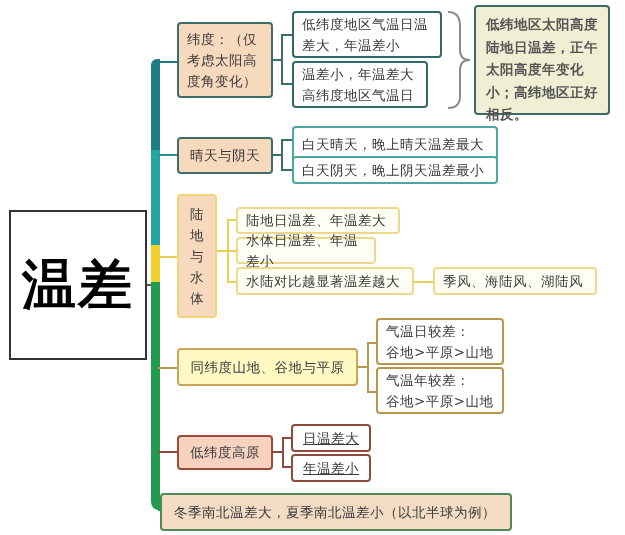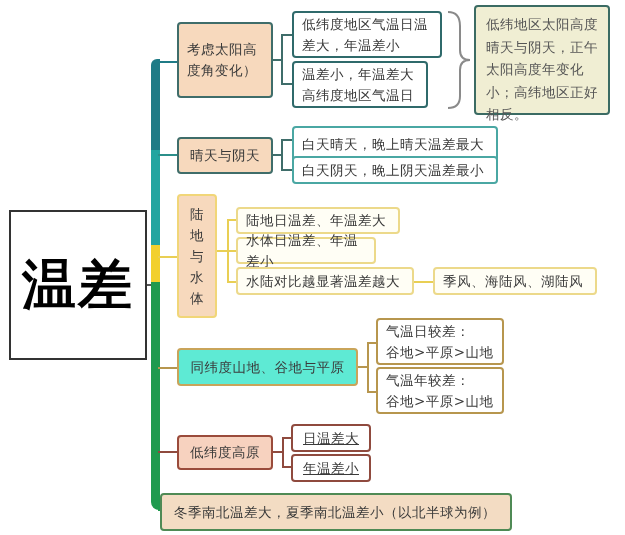--- a/index.html
+++ b/index.html
@@ -27,21 +27,21 @@
 
   
   .spine-top { left: 151px; top: 59px; width: 9px; height: 100px; background: #1f7b86; border-radius: 6px 0 0 0; }
   .spine-mid1 { left: 151px; top: 150px; width: 9px; height: 95px; background: #23a5a0; }
   .spine-yel { left: 151px; top: 245px; width: 9px; height: 40px; background: #f2d02e; }
   .spine-bot { left: 151px; top: 282px; width: 9px; height: 228px; background: #1f9a4e; border-radius: 0 0 0 8px; }
 
   
   .cat-teal { background: #f7d9bd; border: 2px solid #3f6d6a; }
   .cat-yellow { background: #f7d9bd; border: 2px solid #f1d678; }
-  .cat-olive { background: #5eead4; border: 2px solid #c9a45a; }
+  .cat-olive { background: #fef9c3; border: 2px solid #c9a45a; }
   .cat-red { background: #f7d2bf; border: 2px solid #9a4b3b; }
   .cat-green { background: #f3dcc3; border: 2px solid #4f8a55; }
 
   .leaf-teal { background: #fff; border: 2px solid #2f6a6b; }
   .leaf-teal2 { background: #fff; border: 2px solid #4aa7a3; }
   .leaf-yellow { background: #fffef5; border: 2px solid #ecd98a; }
   .leaf-olive { background: #fff; border: 2px solid #b7964e; }
   .leaf-red { background: #fff; border: 2px solid #8f4a3e; text-decoration: underline; }
 
   .note { background: #f0eed3; border: 2px solid #3b6b63; font-size: 13.5px; line-height: 22.5px; padding: 6px 10px; align-items: flex-start; color: #555; }
@@ -60,42 +60,43 @@
 <div class="line spine-bot"></div>
 
 <div class="line" style="left:158px;top:61px;width:20px;height:2px;background:#1f7b86;"></div>
 <div class="line" style="left:158px;top:154px;width:20px;height:2px;background:#2b8f8a;"></div>
 <div class="line" style="left:158px;top:256px;width:20px;height:2px;background:#e9cf54;"></div>
 <div class="line" style="left:158px;top:367px;width:20px;height:2px;background:#b7964e;"></div>
 <div class="line" style="left:158px;top:451px;width:20px;height:2px;background:#8f4a3e;"></div>
 <div class="line" style="left:158px;top:509px;width:20px;height:2px;background:#1f9a4e;"></div>
 
 <div class="box cat-teal" style="left:177px;top:22px;width:96px;height:76px;flex-direction:column;align-items:flex-start;justify-content:center;">
+  <div>纬度：（仅</div>
   <div>考虑太阳高</div>
   <div>度角变化）</div>
 </div>
 <div class="line" style="left:273px;top:59px;width:9px;height:2px;background:#3f6d6a;"></div>
 <div class="line" style="left:281px;top:34px;width:2px;height:50px;background:#3f6d6a;"></div>
 <div class="line" style="left:281px;top:34px;width:12px;height:2px;background:#3f6d6a;"></div>
 <div class="line" style="left:281px;top:83px;width:12px;height:2px;background:#3f6d6a;"></div>
 <div class="box leaf-teal" style="left:292px;top:11px;width:150px;height:47px;flex-direction:column;align-items:flex-start;justify-content:center;">
   <div>低纬度地区气温日温</div>
   <div>差大，年温差小</div>
 </div>
 <div class="box leaf-teal" style="left:292px;top:61px;width:136px;height:47px;flex-direction:column;align-items:flex-start;justify-content:center;">
   <div>温差小，年温差大</div>
   <div>高纬度地区气温日</div>
 </div>
 
 <svg class="abs" style="left:444px;top:8px;" width="30" height="104">
   <path d="M4 4 Q16 4 16 18 L16 42 Q16 52 26 52 Q16 52 16 62 L16 88 Q16 100 4 100" fill="none" stroke="#8a8a8a" stroke-width="2"></path>
 </svg>
-<div class="box note" style="left:474px;top:5px;width:136px;height:110px;flex-direction:column;">
+<div class="box note" style="left:474px;top:5px;width:136px;height:110px;flex-direction:column;font-weight:bold;">
   <div>低纬地区太阳高度</div>
-  <div>晴天与阴天，正午</div>
+  <div>陆地日温差，正午</div>
   <div>太阳高度年变化</div>
   <div>小；高纬地区正好</div>
   <div>相反。</div>
 </div>
 
 <div class="box cat-teal center" style="left:177px;top:137px;width:96px;height:37px;">晴天与阴天</div>
 <div class="line" style="left:273px;top:154px;width:9px;height:2px;background:#3f6d6a;"></div>
 <div class="line" style="left:281px;top:139px;width:2px;height:31px;background:#3f6d6a;"></div>
 <div class="line" style="left:281px;top:139px;width:12px;height:2px;background:#3f6d6a;"></div>
 <div class="line" style="left:281px;top:169px;width:12px;height:2px;background:#3f6d6a;"></div>

